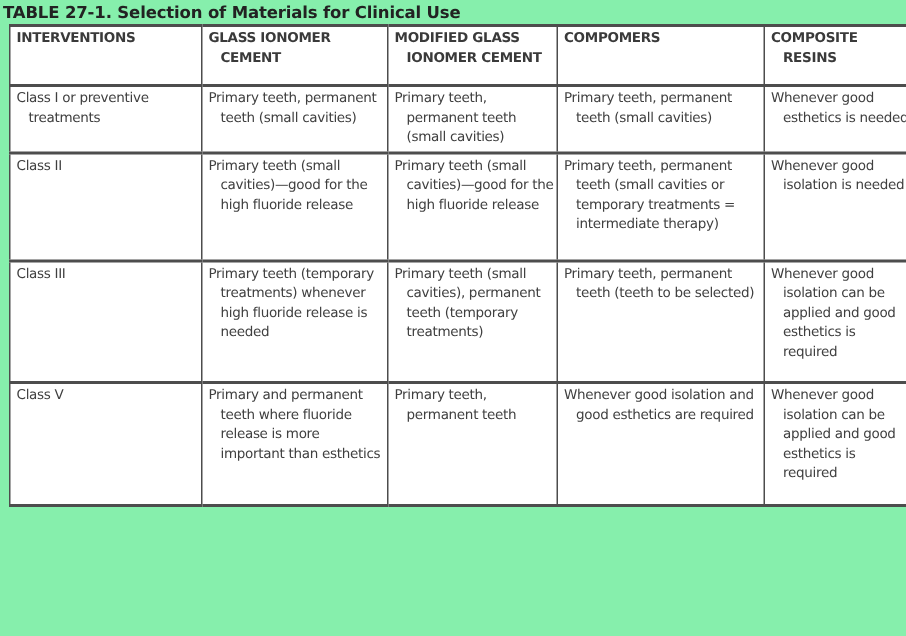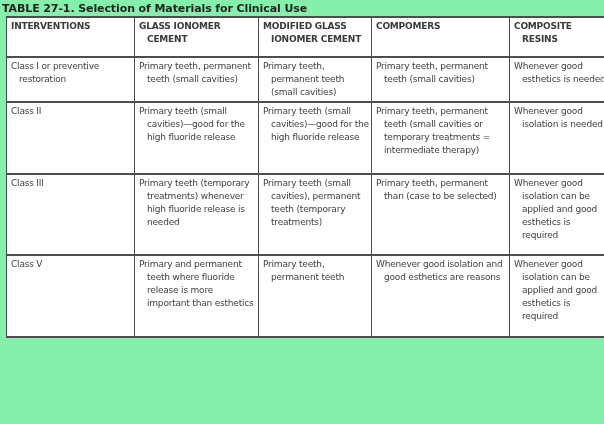--- a/index.html
+++ b/index.html
@@ -82,42 +82,42 @@
       <tr class="hdr">
         <th>INTERVENTIONS</th>
         <th>GLASS IONOMER CEMENT</th>
         <th>MODIFIED GLASS IONOMER CEMENT</th>
         <th>COMPOMERS</th>
         <th>COMPOSITE RESINS</th>
       </tr>
     </thead>
     <tbody>
       <tr class="r0">
-        <td>Class I or preventive restoration</td>
+        <td>Class I or preventive treatments</td>
         <td>Primary teeth, permanent teeth (small cavities)</td>
         <td>Primary teeth, permanent teeth (small cavities)</td>
         <td>Primary teeth, permanent teeth (small cavities)</td>
         <td>Whenever good esthetics is needed</td>
       </tr>
       <tr class="r1">
         <td>Class II</td>
         <td>Primary teeth (small cavities)—good for the high fluoride release</td>
         <td>Primary teeth (small cavities)—good for the high fluoride release</td>
         <td>Primary teeth, permanent teeth (small cavities or temporary treatments = intermediate therapy)</td>
         <td>Whenever good isolation is needed</td>
       </tr>
       <tr class="r2">
         <td>Class III</td>
         <td>Primary teeth (temporary treatments) whenever high fluoride release is needed</td>
         <td>Primary teeth (small cavities), permanent teeth (temporary treatments)</td>
-        <td>Primary teeth, permanent than (case to be selected)</td>
+        <td>Primary teeth, permanent teeth (teeth to be selected)</td>
         <td>Whenever good isolation can be applied and good esthetics is required</td>
       </tr>
       <tr class="r4">
         <td>Class V</td>
         <td>Primary and permanent teeth where fluoride release is more important than esthetics</td>
         <td>Primary teeth, permanent teeth</td>
-        <td>Whenever good isolation and good esthetics are reasons</td>
+        <td>Whenever good isolation and good esthetics are required</td>
         <td>Whenever good isolation can be applied and good esthetics is required</td>
       </tr>
     </tbody>
   </table>
 </div>
 
 </body></html>

